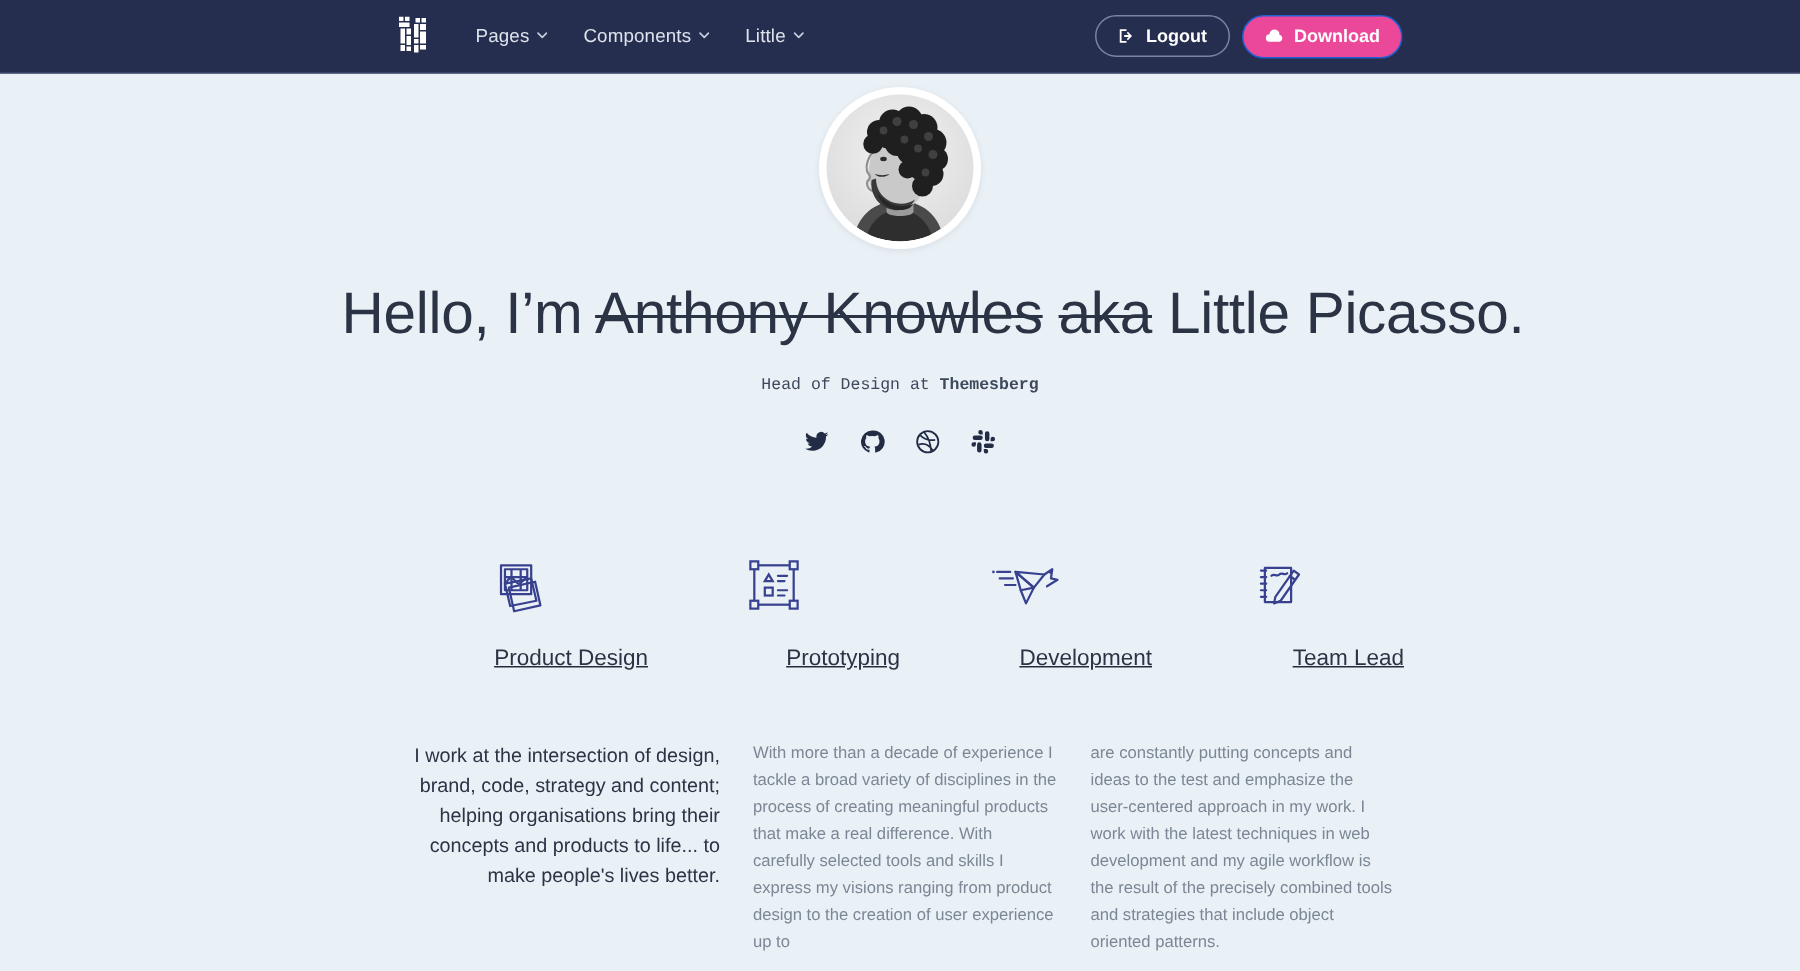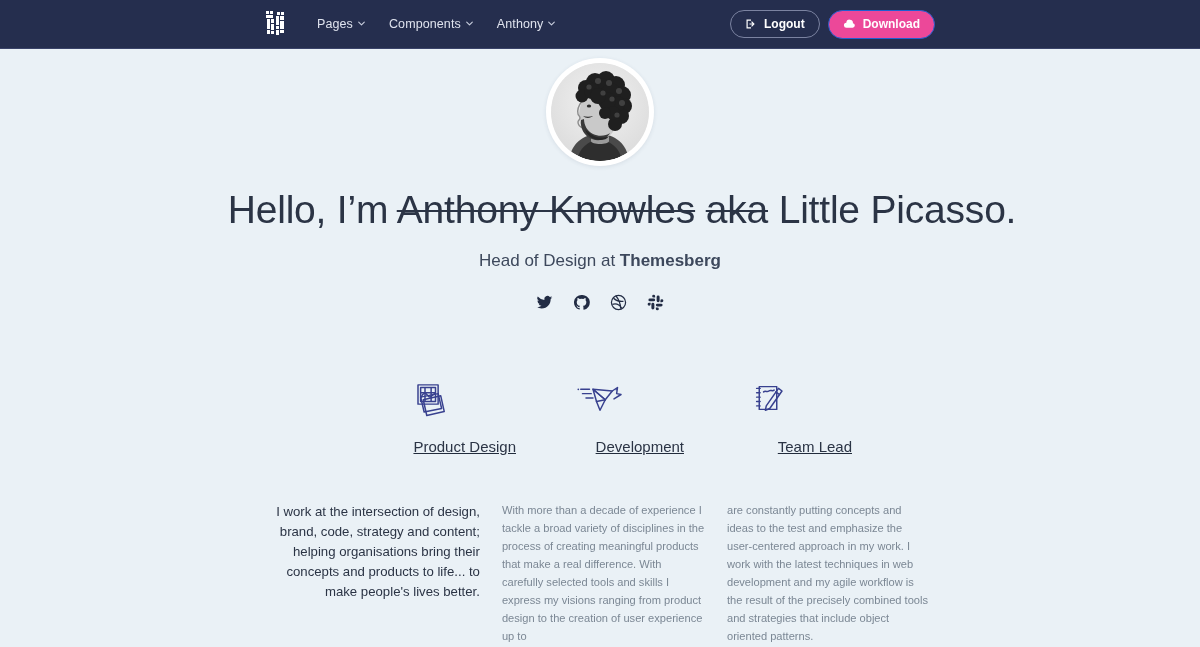--- a/index.html
+++ b/index.html
@@ -129,22 +129,23 @@
     color: #2b3445;
     letter-spacing: -.2px;
     padding-left: 44px;
   }
   .struck {
     text-decoration: line-through;
     text-decoration-thickness: 2px;
   }
   .hero-sub {
     margin-top: 19px;
-    font-size: 17px;
+    font-size: 11px;
     color: #3d485c;
+    font-family: Liberation Mono, monospace;
   }
   .hero-sub b { font-weight: bold; }
 
   .socials {
     margin-top: 22px;
     display: flex;
     justify-content: center;
     align-items: center;
     gap: 18px;
   }
@@ -252,21 +253,21 @@
         <span>Components</span>
         <span class="caret">
           <svg width="7" height="7" viewBox="0 0 10 10">
                 <path d="M1 3l4 4 4-4" fill="none" stroke="#c7cddd" stroke-width="1.6" stroke-linecap="round" stroke-linejoin="round"></path>
               </svg>
         </span>
       </a>
         </li>
       <li>
           <a class="nav-link">
-        <span>Anthony</span>
+        <span>Little</span>
         <span class="caret">
           <svg width="7" height="7" viewBox="0 0 10 10">
                 <path d="M1 3l4 4 4-4" fill="none" stroke="#c7cddd" stroke-width="1.6" stroke-linecap="round" stroke-linejoin="round"></path>
               </svg>
         </span>
       </a>
         </li>
     </ul>
 
     <div class="nav-right">
@@ -401,20 +402,35 @@
         <path d="M11 29l20-4 4 17-20 4z" transform="translate(0,-6)"></path>
         <rect x="8" y="9" width="23" height="22"></rect>
         <rect x="11" y="12" width="17" height="16"></rect>
         <path d="M11 24c3-6 5-7 8-3s4 1 9-3"></path>
         <path d="M16 12v16M23 12v16M11 18h17"></path>
       </svg>
     </div>
     <div class="feature-label">Product Design</div>
   </div>
 
+  <div class="feature">
+    <div class="feature-icon">
+      <svg width="42" height="42" viewBox="0 0 48 48" fill="none" stroke="#38418f" stroke-width="1.7">
+        <rect x="9" y="9" width="30" height="30"></rect>
+        <rect x="6" y="6" width="6" height="6" fill="#eaf1f6"></rect>
+        <rect x="36" y="6" width="6" height="6" fill="#eaf1f6"></rect>
+        <rect x="6" y="36" width="6" height="6" fill="#eaf1f6"></rect>
+        <rect x="36" y="36" width="6" height="6" fill="#eaf1f6"></rect>
+        <path d="M17 21l3-5 3 5z"></path>
+        <rect x="17" y="26" width="6" height="6"></rect>
+        <path d="M27 17h7M27 21h5M27 28h7M27 32h5" stroke-linecap="round"></path>
+      </svg>
+    </div>
+    <div class="feature-label">Prototyping</div>
+  </div>
 
   <div class="feature">
     <div class="feature-icon">
       <svg width="50" height="42" viewBox="0 0 56 48" fill="none" stroke="#38418f" stroke-width="1.7" stroke-linejoin="round" stroke-linecap="round">
         <path d="M20 14l22 2-8 10-14-12z"></path>
         <path d="M20 14l14 12-10 2-4-14z"></path>
         <path d="M24 28l4 10 6-12"></path>
         <path d="M42 16l6-4-1 7 5 1-8 5"></path>
         <circle cx="46.5" cy="14.5" r=".9" fill="#38418f" stroke="none"></circle>
         <path d="M6 14h10M8 19h10M12 24h8"></path>

